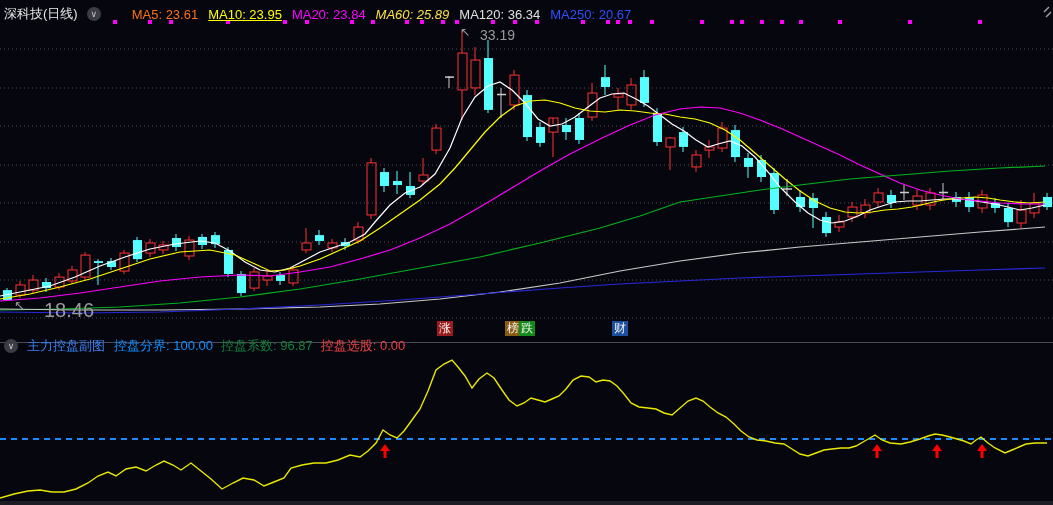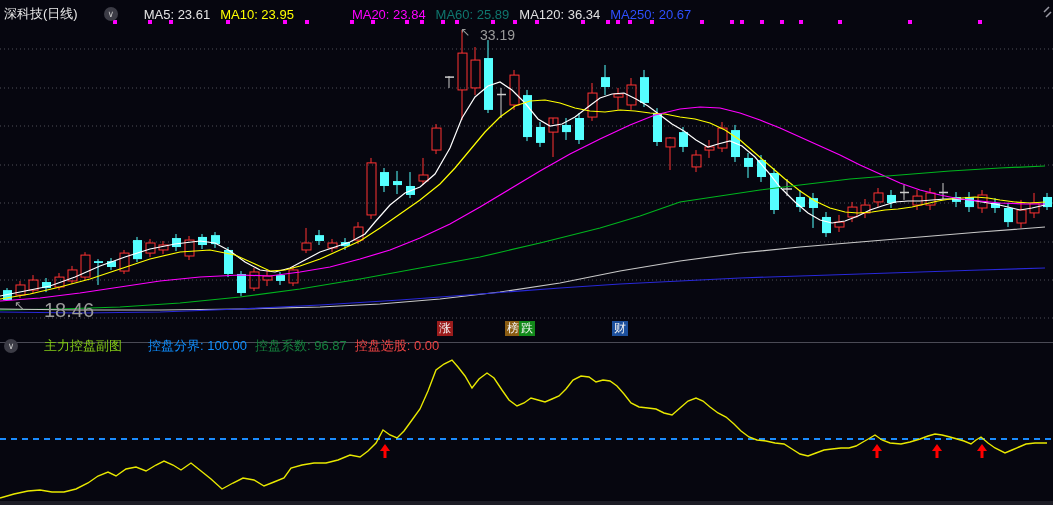--- a/index.html
+++ b/index.html
@@ -1,21 +1,21 @@
 <!DOCTYPE html>
 <html><head>
 <meta charset="utf-8">
 <style>
   html,body{margin:0;padding:0;background:#000;}
   #app{position:relative;width:1053px;height:505px;background:#06060f;overflow:hidden;
        font-family:"Liberation Sans","DejaVu Sans",sans-serif;}
   svg{position:absolute;left:0;display:block;}
   #main-svg{top:0;}
   #ind-svg{top:342px;}
-  .hdr{position:absolute;display:flex;align-items:center;gap:26px;white-space:nowrap;
+  .hdr{position:absolute;display:flex;align-items:center;gap:9px;white-space:nowrap;
        font-size:13px;color:#e8e8e8;z-index:5;}
   #main-header{left:4px;top:5px;}
   #ind-header{left:4px;top:337px;}
   .chev{display:inline-flex;align-items:center;justify-content:center;width:14px;height:14px;
         border-radius:50%;background:#3c3c46;color:#c8c8c8;font-size:9px;line-height:1;cursor:pointer;}
   .legend-item{font-size:13px;}
   #badge-layer{position:absolute;top:321px;left:0;width:100%;height:16px;z-index:4;}
   .badge{position:absolute;top:0;height:15px;min-width:14px;padding:0 1px;display:flex;
          align-items:center;justify-content:center;font-size:12px;color:#f2f2f2;cursor:pointer;}
   #divider{position:absolute;left:0;top:342px;width:100%;height:1px;background:#4a4a55;z-index:3;}
@@ -449,24 +449,24 @@
       </g>
     <g>
       <path d="M1044,12 L1049,7 M1046,17 L1051,12" stroke="#9a9aa5" stroke-width="1.5" fill="none"></path>
     </g>
   </svg>
 
   <div id="main-header" class="hdr">
     <span style="color:#e8e8e8;">深科技(日线)</span>
     <span class="chev">∨</span>
     <span id="ma-legend" style="display:flex;gap:10px;">
-        <span class="legend-item" style="color: #e5e5e5;">MA5: 23.61</span>
-        <span class="legend-item" style="color: rgb(255, 255, 0);">MA10: 23.95</span>
-        <span class="legend-item" style="color: rgb(255, 0, 255); margin-left: 48px;">MA20: 23.84</span>
-        <span class="legend-item" style="color: #0f766e;">MA60: 25.89</span>
+        <span class="legend-item" style="color: #f97316; margin-left: 22px;">MA5: 23.61</span>
+        <span class="legend-item" style="color: rgb(255, 255, 0); text-decoration: underline;">MA10: 23.95</span>
+        <span class="legend-item" style="color: rgb(255, 0, 255);">MA20: 23.84</span>
+        <span class="legend-item" style="color: #fde047; font-style: italic;">MA60: 25.89</span>
         <span class="legend-item" style="color: rgb(224, 224, 224);">MA120: 36.34</span>
         <span class="legend-item" style="color: rgb(47, 79, 255);">MA250: 20.67</span>
       </span>
   </div>
 
   <div id="badge-layer">
       <span class="badge" style="left: 437px; background: rgb(155, 28, 28);">涨</span>
       <span class="badge" style="left: 505px; background: rgb(138, 92, 18);">榜</span>
       <span class="badge" style="left: 519px; background: rgb(18, 138, 26);">跌</span>
       <span class="badge" style="left: 612px; background: rgb(28, 79, 156);">财</span>
@@ -496,21 +496,21 @@
         </g>
         <g>
           <path d="M982,102 L977,109 L987,109 Z" fill="#ff0000"></path>
           <rect x="980.5" y="108" width="3" height="8" fill="#ff0000"></rect>
         </g>
       </g>
   </svg>
 
   <div id="ind-header" class="hdr">
     <span class="chev">∨</span>
-    <span style="color:#84cc16;">主力控盘副图</span>
+    <span style="color:#3b82f6;">主力控盘副图</span>
     <span id="ind-params" style="display:flex;gap:8px;">
         <span style="color: rgb(15, 143, 255); text-align: right;">控盘分界: 100.00</span>
         <span style="color: #15803d;">控盘系数: 96.87</span>
         <span style="color: #ef4444;">控盘选股: 0.00</span>
       </span>
   </div>
 
   <div id="bottom-strip"></div>
 </div>
 

